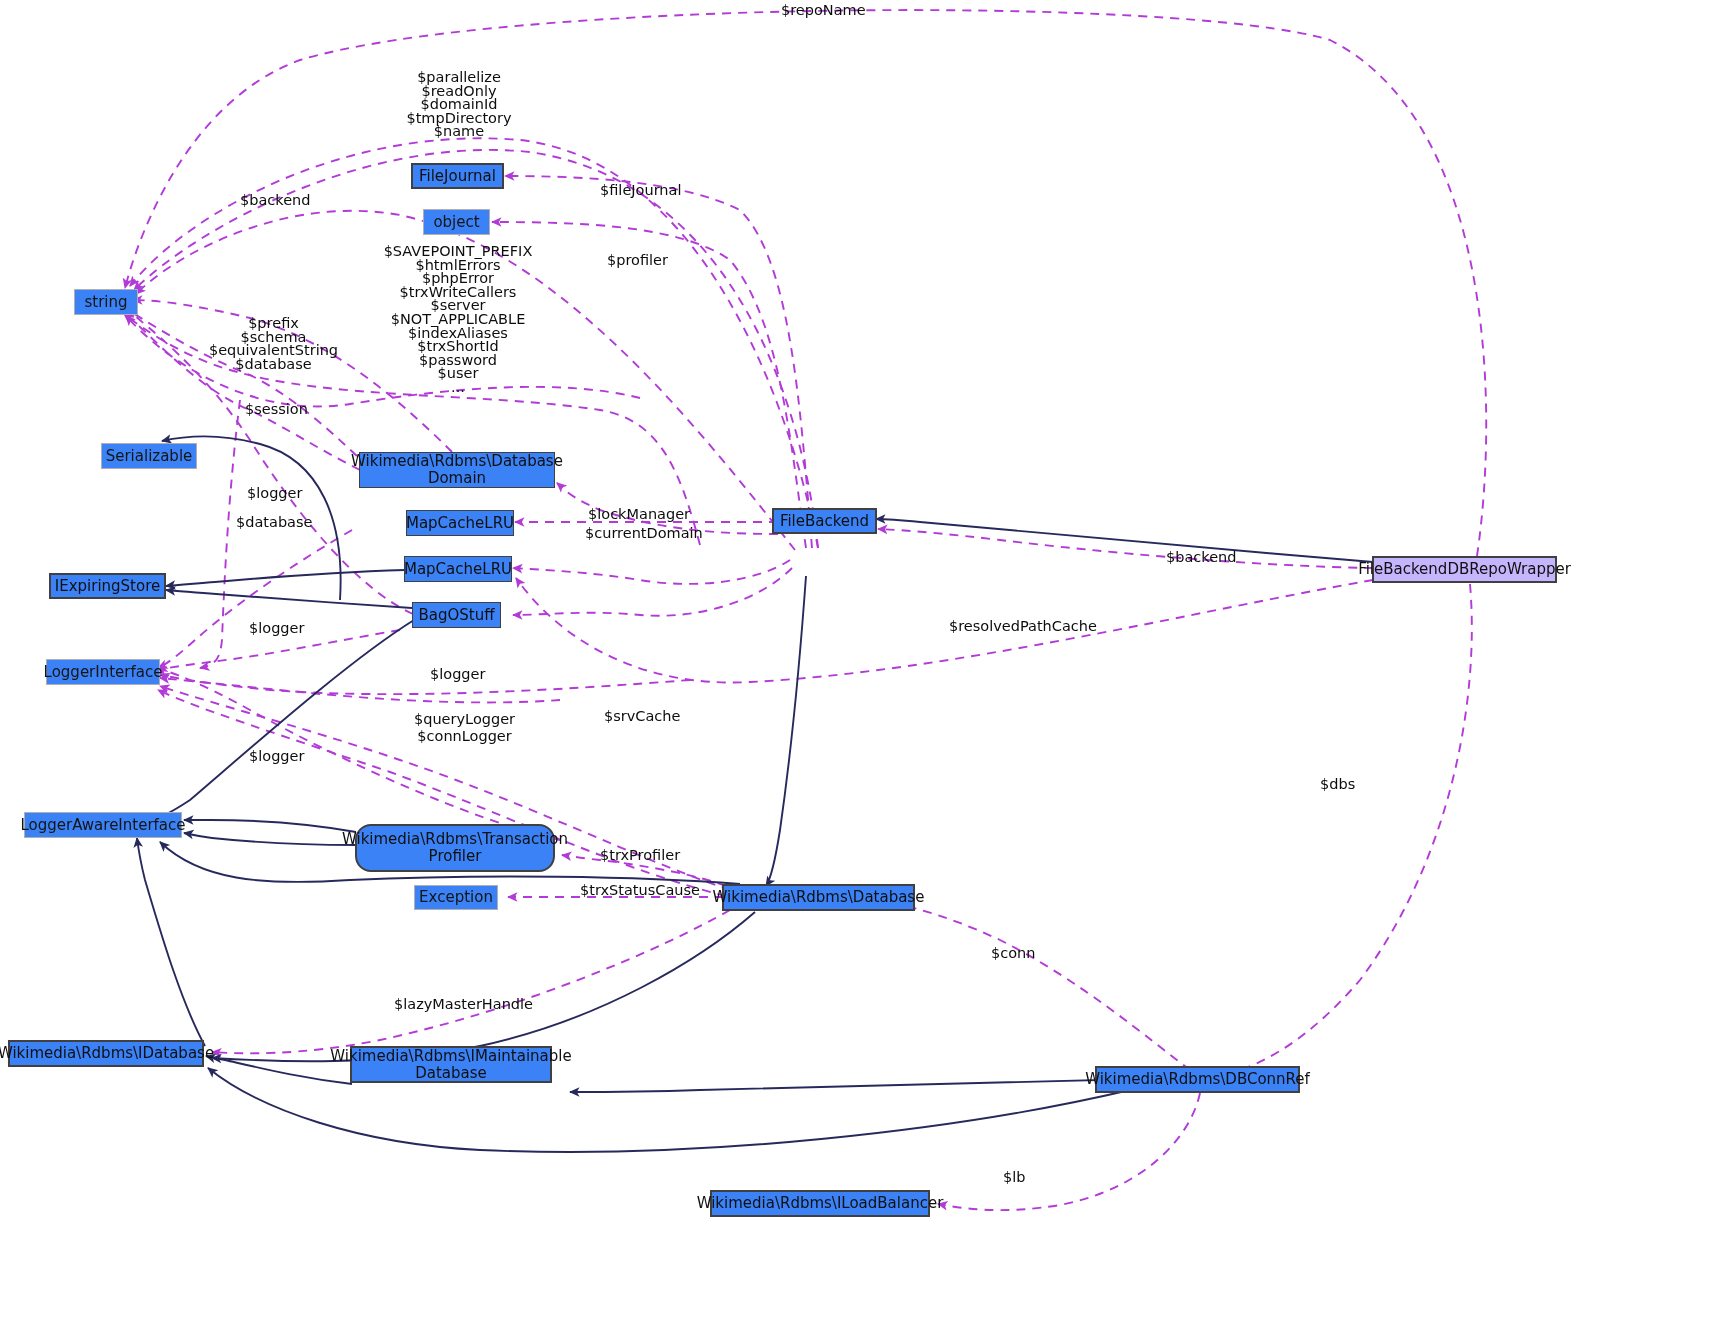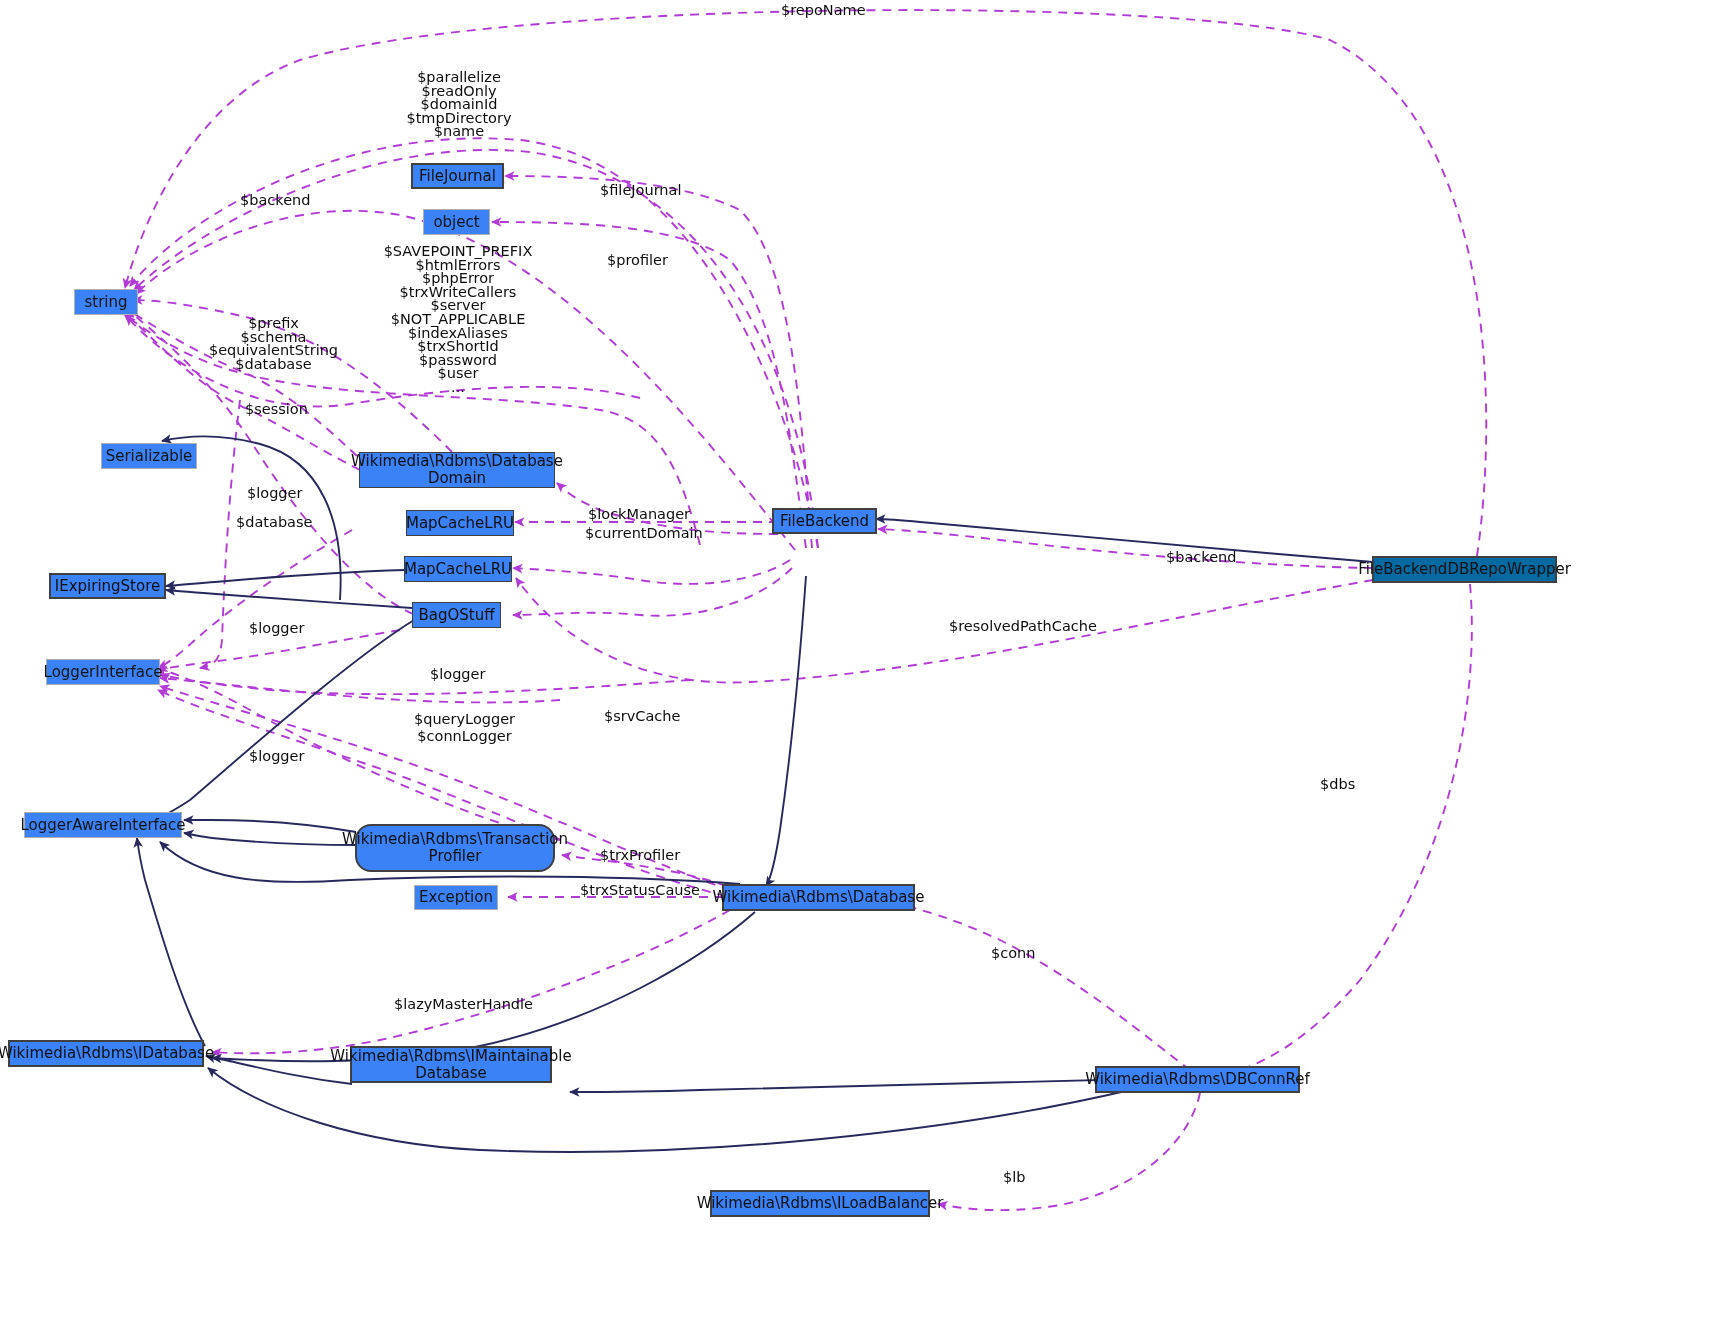--- a/index.html
+++ b/index.html
@@ -18,21 +18,21 @@
     text-align:center;
     font-size:15px;
     line-height:17px;
     color:#101010;
     background:#3b82f6;
     white-space:pre;
     z-index:5;
   }
   .node.solid{border:1px solid #404040;}
   .node.bold{border:2px solid #404040;}
-  .node.hl{background:#0369a1;border:2px solid #404040;}
+  .node.hl{background:#c4b5fd;border:2px solid #404040;}
   .node.light{border:1px solid #b0b0b0;color:#151515;}
   .edge-label{
     position:absolute;
     font-size:14.5px;
     line-height:16.5px;
     color:#0d0d0d;
     white-space:pre;
     text-align:center;
     background:transparent;
     z-index:6;

